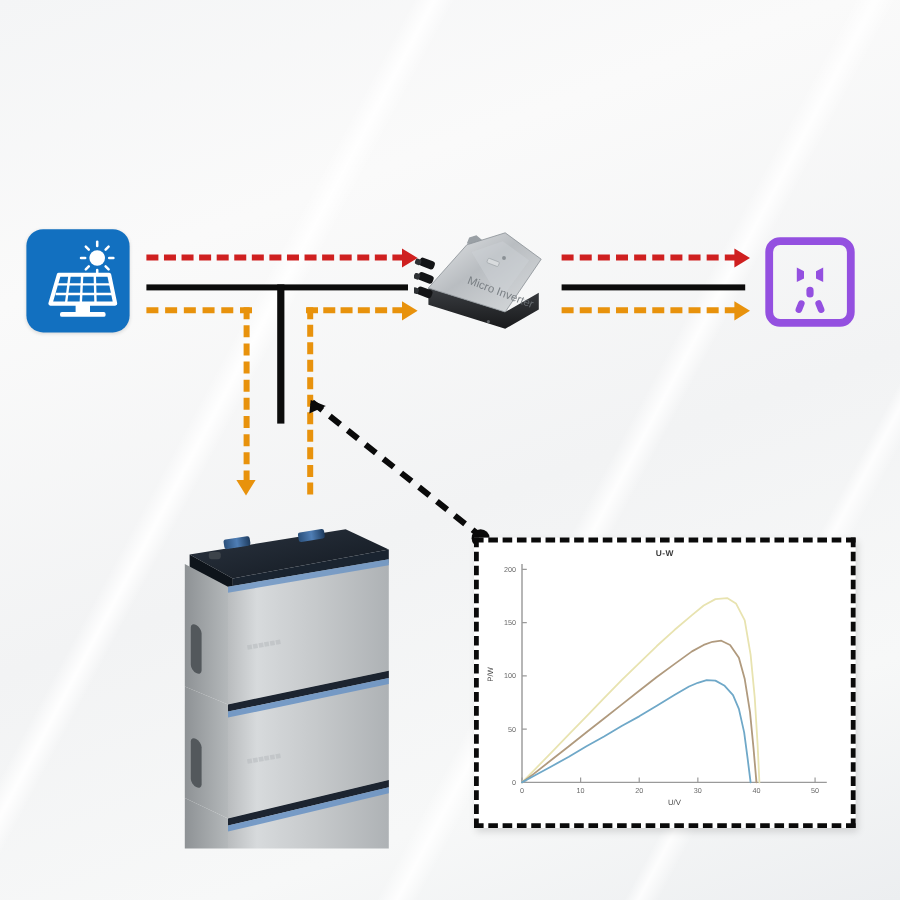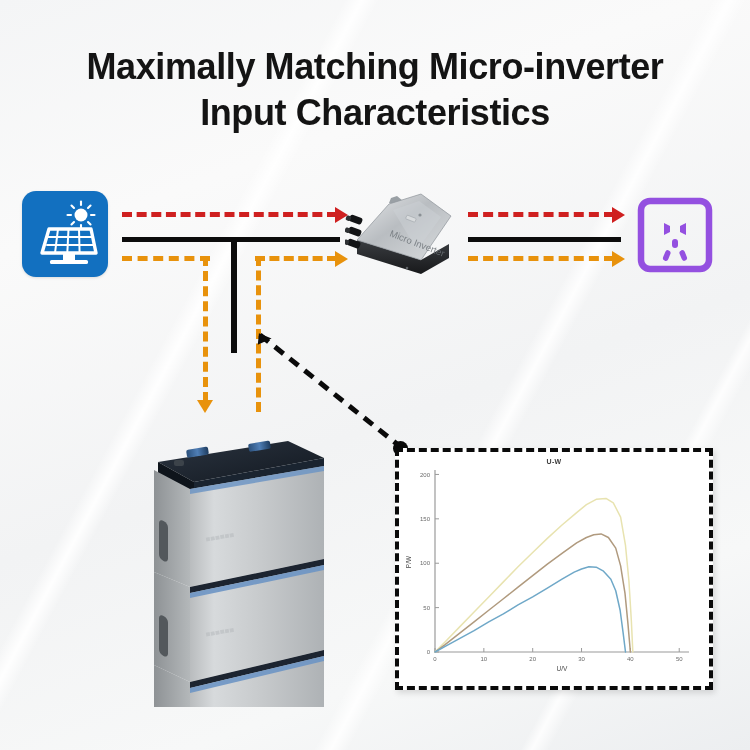--- a/index.html
+++ b/index.html
@@ -98,24 +98,20 @@
   }
   #chart-svg{position:absolute;left:0;top:0;}
   .tick-lbl{font-size:6px;fill:#6a6a6a;font-family:"Liberation Sans",sans-serif;}
   .ax-lbl{font-size:6.5px;fill:#4a4a4a;font-family:"Liberation Sans",sans-serif;}
 </style>
 </head>
 <body>
 
 <div id="stage">
 
-  <div id="title">
-    <span>Maximally Matching Micro-inverter</span>
-    <span class="l2">Input Characteristics</span>
-  </div>
 
   <div id="solar-icon">
     <svg width="86" height="86" viewBox="0 0 86 86">
 
       <circle cx="59" cy="24" r="6.5" fill="#fff"></circle>
       <g stroke="#fff" stroke-width="2.1" stroke-linecap="round">
         <line x1="59" y1="10.5" x2="59" y2="14"></line>
         <line x1="59" y1="34" x2="59" y2="37.5"></line>
         <line x1="45.5" y1="24" x2="49" y2="24"></line>
         <line x1="69" y1="24" x2="72.5" y2="24"></line>

